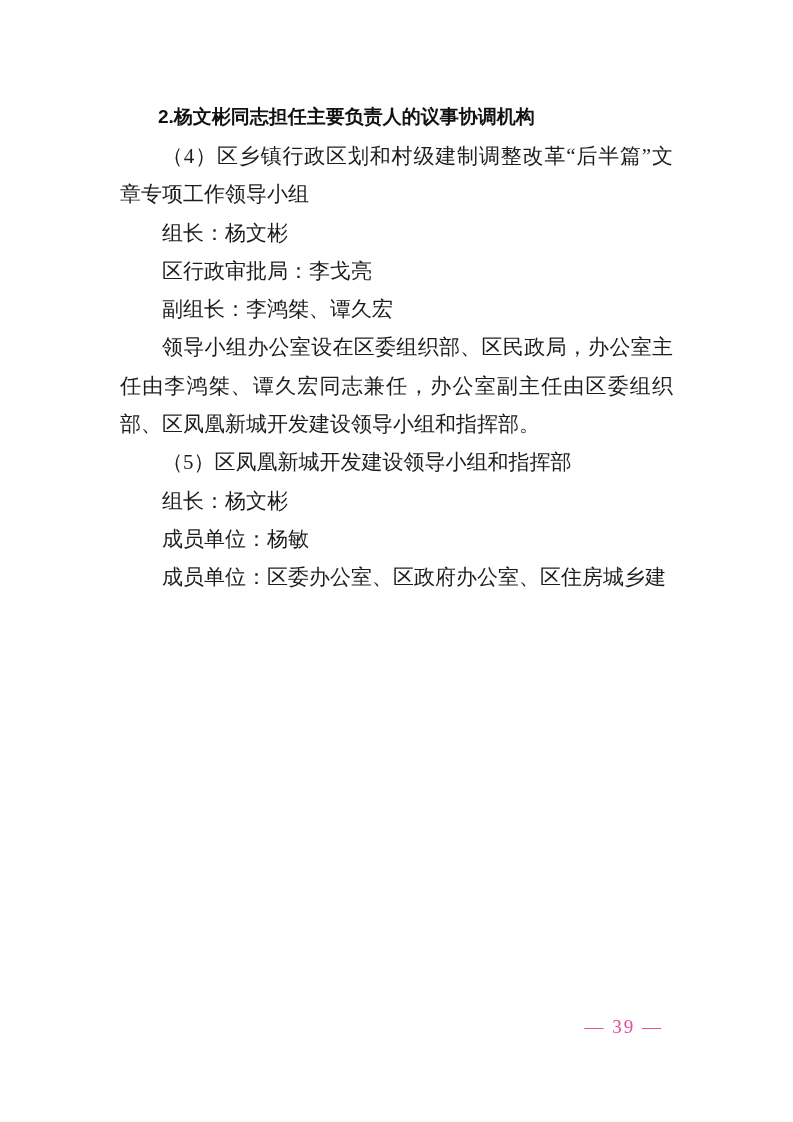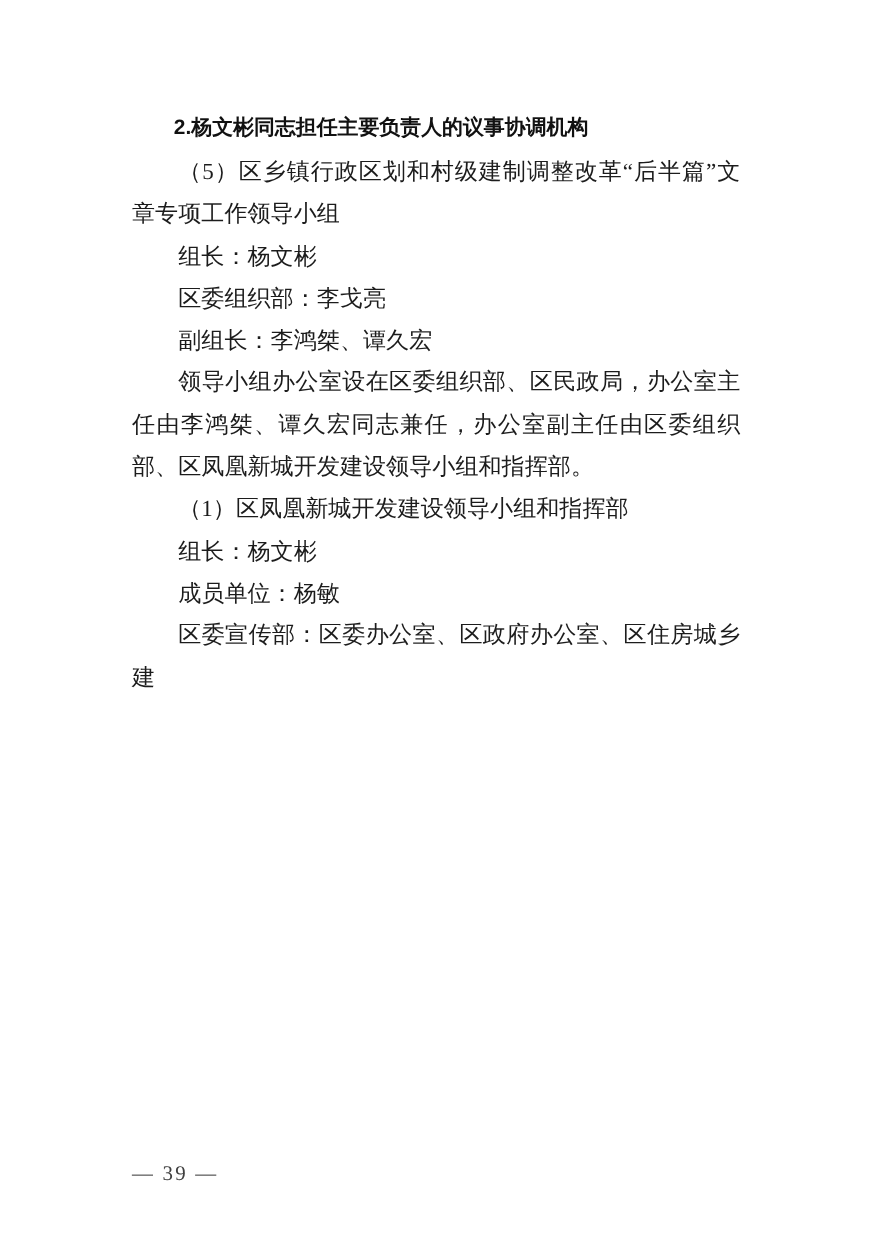--- a/index.html
+++ b/index.html
@@ -46,55 +46,55 @@
     letter-spacing: 0;
     text-align: justify;
     text-indent: 42px;
     color: #1c1c1c;
     word-break: break-all;
     overflow-wrap: anywhere;
   }
   .page-number {
     position: absolute;
     left: 120px;
-    top: 1057px;
+    top: 1016px;
     width: 553px;
-    text-align: left;
+    text-align: right;
     padding-right: 10px;
     box-sizing: border-box;
     font-family: "Liberation Serif", "DejaVu Serif", serif;
     font-size: 19px;
     letter-spacing: 2px;
-    color: #404040;
+    color: #ec4899;
   }
 </style>
 </head>
 <body>
 
 <div class="page">
   <div class="content">
 
     <h2 class="doc-heading">2.杨文彬同志担任主要负责人的议事协调机构</h2>
 
-    <p class="para">（5）区乡镇行政区划和村级建制调整改革“后半篇”文章专项工作领导小组</p>
+    <p class="para">（4）区乡镇行政区划和村级建制调整改革“后半篇”文章专项工作领导小组</p>
 
     <p class="para">组长：杨文彬</p>
 
-    <p class="para">区委组织部：李戈亮</p>
+    <p class="para">区行政审批局：李戈亮</p>
 
     <p class="para">副组长：李鸿桀、谭久宏</p>
 
 
     <p class="para">领导小组办公室设在区委组织部、区民政局，办公室主任由李鸿桀、谭久宏同志兼任，办公室副主任由区委组织部、区凤凰新城开发建设领导小组和指挥部。</p>
 
-    <p class="para">（1）区凤凰新城开发建设领导小组和指挥部</p>
+    <p class="para">（5）区凤凰新城开发建设领导小组和指挥部</p>
 
     <p class="para">组长：杨文彬</p>
 
     <p class="para">成员单位：杨敏</p>
 
 
-    <p class="para">区委宣传部：区委办公室、区政府办公室、区住房城乡建</p>
+    <p class="para">成员单位：区委办公室、区政府办公室、区住房城乡建</p>
 
   </div>
 
   <div class="page-number">— 39 —</div>
 </div>
 
 </body></html>

